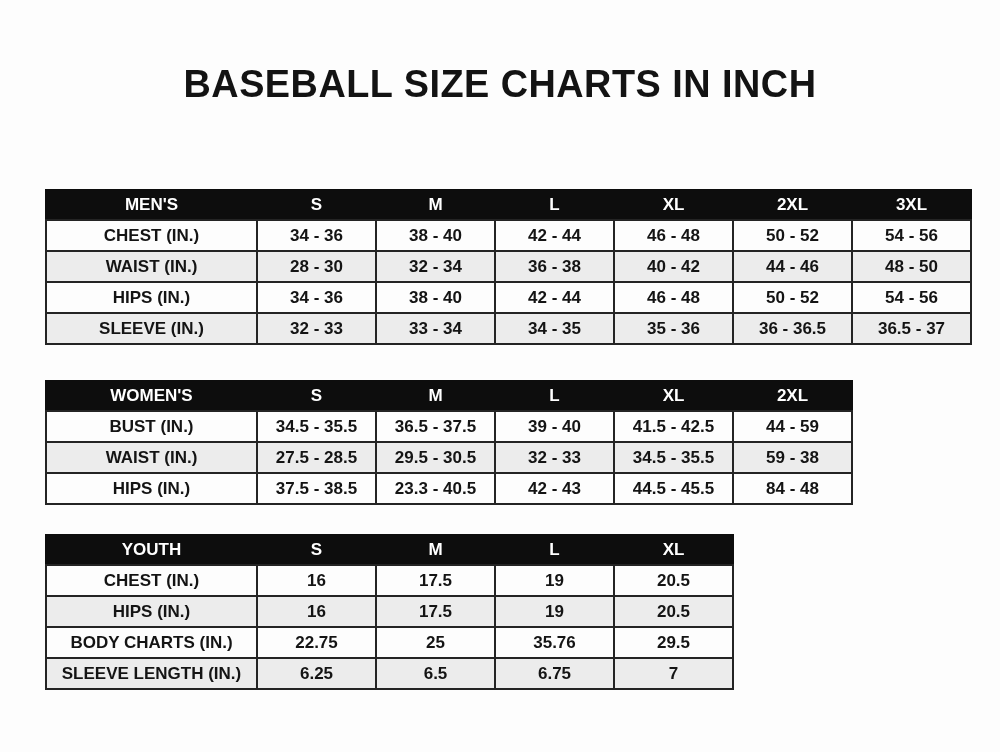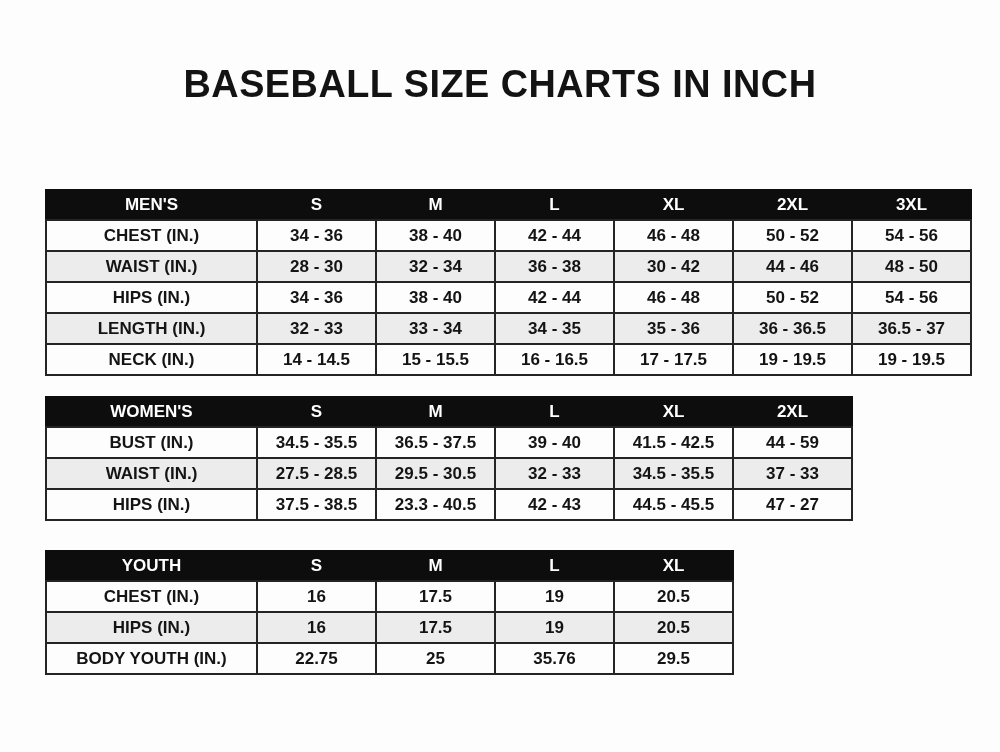--- a/index.html
+++ b/index.html
@@ -57,21 +57,21 @@
     font-size: 17px;
     border-color: #0d0d0d;
     border-bottom-color: #242424;
   }
   table.size-table td.label-col,
   table.size-table th.label-col { width: 209px; }
   table.size-table td.size-col,
   table.size-table th.size-col { width: 117px; }
   table.size-table tbody tr:nth-child(even) td { background: #ececec; }
   table.size-table tbody tr:nth-child(odd) td { background: #fdfdfd; }
-  #mens-table   { margin-bottom: 20px; border-radius: 17px; }
+  #mens-table   { margin-bottom: 35px; border-radius: 17px; }
   #womens-table { margin-bottom: 29px; }
 </style>
 </head>
 <body>
 
 <div class="page">
   <h1 class="page-title">BASEBALL SIZE CHARTS IN INCH</h1>
 
   <div class="tables-wrap">
     <table id="mens-table" class="size-table">
@@ -94,51 +94,42 @@
             <td class="size-col">42 - 44</td>
             <td class="size-col">46 - 48</td>
             <td class="size-col">50 - 52</td>
             <td class="size-col">54 - 56</td>
           </tr>
           <tr>
             <td class="label-col">WAIST (IN.)</td>
             <td class="size-col">28 - 30</td>
             <td class="size-col">32 - 34</td>
             <td class="size-col">36 - 38</td>
-            <td class="size-col">30 - 42</td>
+            <td class="size-col">40 - 42</td>
             <td class="size-col">44 - 46</td>
             <td class="size-col">48 - 50</td>
           </tr>
           <tr>
             <td class="label-col">HIPS (IN.)</td>
             <td class="size-col">34 - 36</td>
             <td class="size-col">38 - 40</td>
             <td class="size-col">42 - 44</td>
             <td class="size-col">46 - 48</td>
             <td class="size-col">50 - 52</td>
             <td class="size-col">54 - 56</td>
           </tr>
           <tr>
-            <td class="label-col">LENGTH (IN.)</td>
+            <td class="label-col">SLEEVE (IN.)</td>
             <td class="size-col">32 - 33</td>
             <td class="size-col">33 - 34</td>
             <td class="size-col">34 - 35</td>
             <td class="size-col">35 - 36</td>
             <td class="size-col">36 - 36.5</td>
             <td class="size-col">36.5 - 37</td>
           </tr>
-          <tr>
-            <td class="label-col">NECK (IN.)</td>
-            <td class="size-col">14 - 14.5</td>
-            <td class="size-col">15 - 15.5</td>
-            <td class="size-col">16 - 16.5</td>
-            <td class="size-col">17 - 17.5</td>
-            <td class="size-col">19 - 19.5</td>
-            <td class="size-col">19 - 19.5</td>
-          </tr>
         </tbody>
       </table>
     <table id="womens-table" class="size-table">
         <thead>
           <tr>
             <th class="label-col">WOMEN'S</th>
             <th class="size-col">S</th>
             <th class="size-col">M</th>
             <th class="size-col">L</th>
             <th class="size-col">XL</th>
@@ -153,29 +144,29 @@
             <td class="size-col">39 - 40</td>
             <td class="size-col">41.5 - 42.5</td>
             <td class="size-col">44 - 59</td>
           </tr>
           <tr>
             <td class="label-col">WAIST (IN.)</td>
             <td class="size-col">27.5 - 28.5</td>
             <td class="size-col">29.5 - 30.5</td>
             <td class="size-col">32 - 33</td>
             <td class="size-col">34.5 - 35.5</td>
-            <td class="size-col">37 - 33</td>
+            <td class="size-col">59 - 38</td>
           </tr>
           <tr>
             <td class="label-col">HIPS (IN.)</td>
             <td class="size-col">37.5 - 38.5</td>
             <td class="size-col">23.3 - 40.5</td>
             <td class="size-col">42 - 43</td>
             <td class="size-col">44.5 - 45.5</td>
-            <td class="size-col">47 - 27</td>
+            <td class="size-col">84 - 48</td>
           </tr>
         </tbody>
       </table>
     <table id="youth-table" class="size-table">
         <thead>
           <tr>
             <th class="label-col">YOUTH</th>
             <th class="size-col">S</th>
             <th class="size-col">M</th>
             <th class="size-col">L</th>
@@ -191,22 +182,29 @@
             <td class="size-col">20.5</td>
           </tr>
           <tr>
             <td class="label-col">HIPS (IN.)</td>
             <td class="size-col">16</td>
             <td class="size-col">17.5</td>
             <td class="size-col">19</td>
             <td class="size-col">20.5</td>
           </tr>
           <tr>
-            <td class="label-col">BODY YOUTH (IN.)</td>
+            <td class="label-col">BODY CHARTS (IN.)</td>
             <td class="size-col">22.75</td>
             <td class="size-col">25</td>
             <td class="size-col">35.76</td>
             <td class="size-col">29.5</td>
+          </tr>
+          <tr>
+            <td class="label-col">SLEEVE LENGTH (IN.)</td>
+            <td class="size-col">6.25</td>
+            <td class="size-col">6.5</td>
+            <td class="size-col">6.75</td>
+            <td class="size-col">7</td>
           </tr>
         </tbody>
       </table>
   </div>
 </div>
 
 </body></html>

